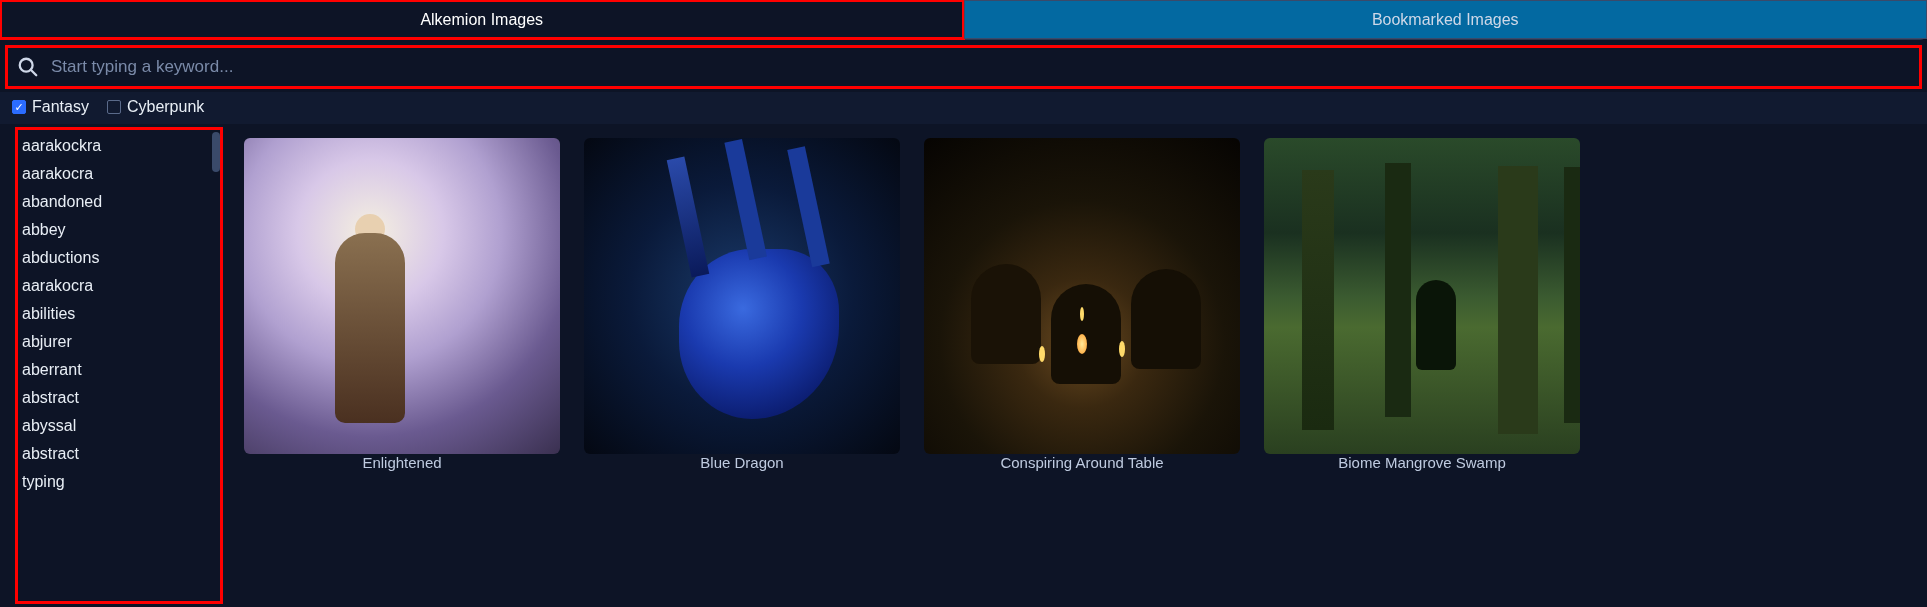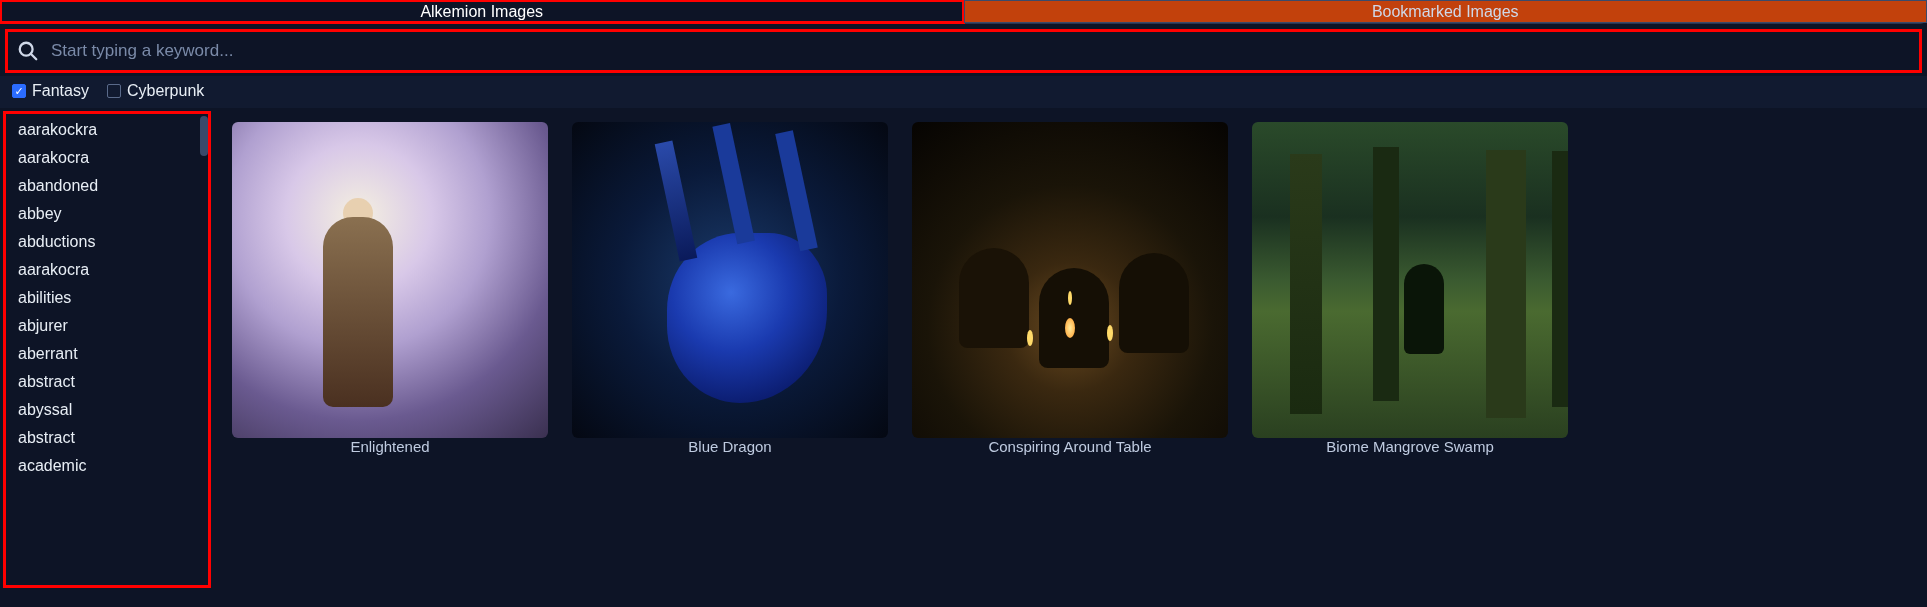--- a/index.html
+++ b/index.html
@@ -10,34 +10,34 @@
     font-size: 15px;
     width: 1927px;
     height: 607px;
     overflow: hidden;
   }
   .highlight-red { outline: 3px solid #ff0000; outline-offset: -2px; }
   
   
   .tabs {
     display: flex;
-    height: 24px;
+    height: 40px;
     border-bottom: 1px solid #2a3550;
     border-radius: 7px;
   }
   .tab {
     flex: 1;
     display: flex;
     align-items: center;
     justify-content: center;
     border: 1px solid #3a4a6a;
     cursor: pointer;
     font-size: 16px;
     color: #cfd8e8;
-    background: #c2410c;
+    background: #0369a1;
   }
   .tab.active {
     background: #0d1426;
     color: #ffffff;
     font-weight: 500;
   }
   
   
   .search-wrap {
     margin: 6px 6px 4px 6px;
@@ -95,22 +95,22 @@
   }
   
   
   .content {
     display: flex;
     height: calc(607px - 36px - 58px - 34px);
     padding-top: 4px;
   }
   .sidebar {
     width: 206px;
-    margin-left: 4px;
-    padding: 4px 14px;
+    margin-left: 16px;
+    padding: 4px 6px;
     overflow: hidden;
     position: relative;
   }
   .sidebar-item {
     font-size: 16px;
     color: #e8eef5;
     padding: 2px 0;
     cursor: pointer;
     line-height: 1.5;
   }
@@ -208,21 +208,21 @@
         <div class="sidebar-item">abandoned</div>
         <div class="sidebar-item">abbey</div>
         <div class="sidebar-item">abductions</div>
         <div class="sidebar-item">aarakocra</div>
         <div class="sidebar-item">abilities</div>
         <div class="sidebar-item">abjurer</div>
         <div class="sidebar-item">aberrant</div>
         <div class="sidebar-item">abstract</div>
         <div class="sidebar-item">abyssal</div>
         <div class="sidebar-item">abstract</div>
-        <div class="sidebar-item">academic</div>
+        <div class="sidebar-item">typing</div>
       </div>
     <div class="sidebar-scroll-thumb"></div>
   </div>
   <div class="gallery">
     <div class="card">
       <div class="thumb art1"></div>
       <div class="caption">Enlightened</div>
     </div>
     <div class="card">
       <div class="thumb art2"></div>

